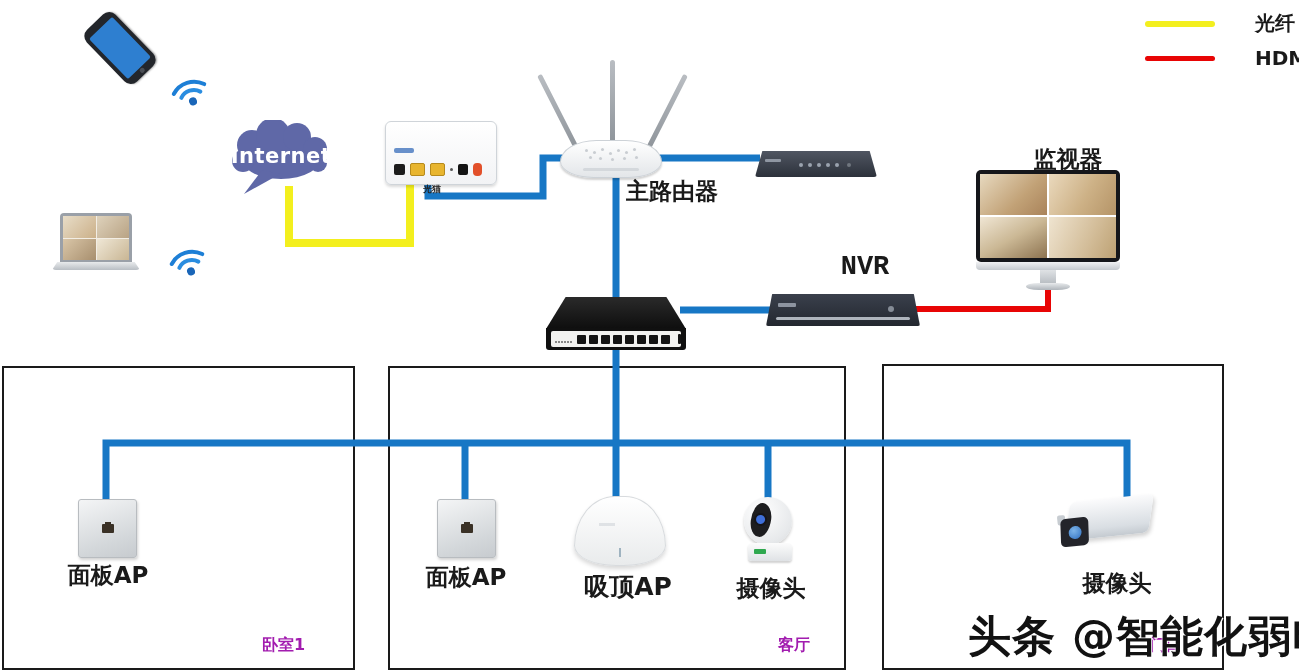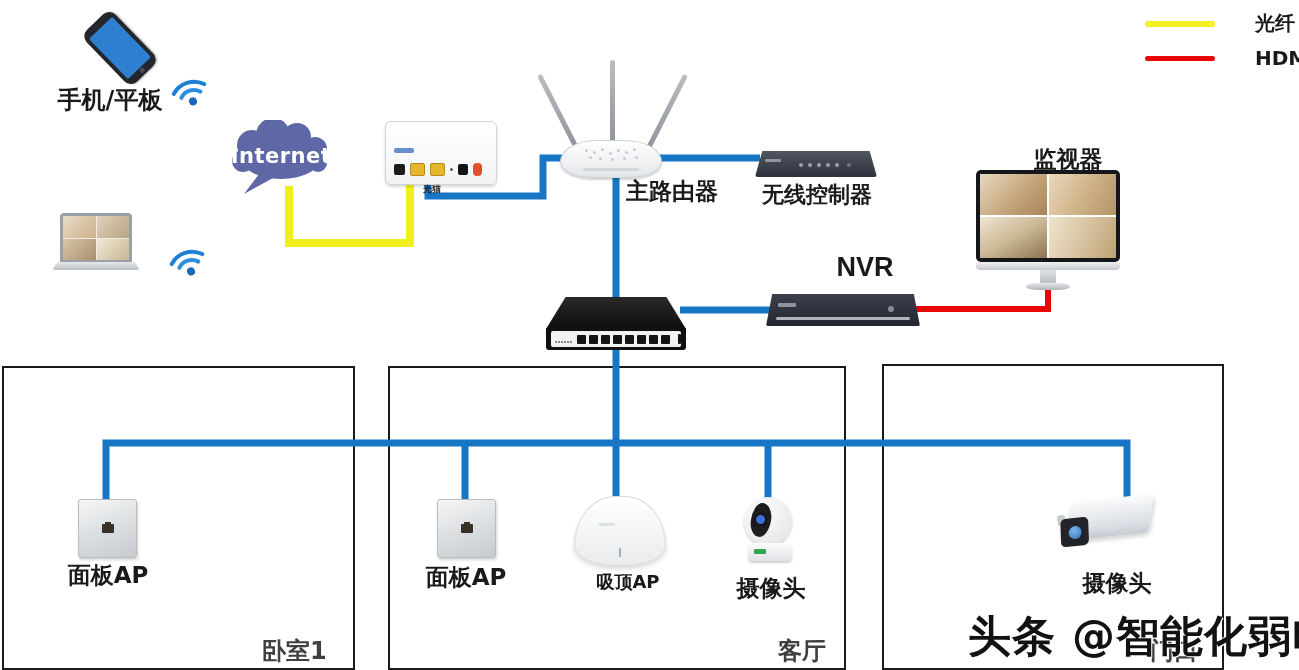--- a/index.html
+++ b/index.html
@@ -1,20 +1,20 @@
 <!DOCTYPE html>
 <html><head>
 <meta charset="utf-8">
 <style>
   html,body{margin:0;padding:0;}
   body{font-family:"DejaVu Sans","Liberation Sans",sans-serif;background:#fff;}
   #canvas{position:relative;width:1299px;height:670px;background:#fff;overflow:hidden;}
   
   .dev-label{position:absolute;color:#1a1a1a;font-weight:600;text-align:center;white-space:nowrap;}
-  .room-label{position:absolute;color:#404040;font-weight:600;font-size:24px;white-space:nowrap;}
+  .room-label{position:absolute;color:#a21caf;font-weight:600;font-size:16px;white-space:nowrap;}
   
   .legend-row{position:absolute;left:0;display:flex;align-items:center;}
   .legend-line{width:70px;height:6px;border-radius:3px;}
   .legend-text{margin-left:40px;font-size:20px;color:#1a1a1a;font-weight:600;}
   
   .room{position:absolute;border:2px solid #1a1a1a;background:transparent;}
   
   #cables{position:absolute;left:0;top:0;z-index:1;}
   .node{position:absolute;z-index:2;}
   
@@ -136,21 +136,20 @@
     <div class="phone-body" style="left:18px;top:4px;">
       <div class="phone-screen"></div>
       <div class="phone-home"></div>
     </div>
   </div>
   <svg class="node wifi" style="left:168px;top:70px;" width="42" height="38" viewBox="0 0 42 38">
     <path d="M5 19 a23 23 0 0 1 32 0" fill="none" stroke="#1d7fd6" stroke-width="4" stroke-linecap="round"></path>
     <path d="M11 25 a14 14 0 0 1 20 0" fill="none" stroke="#2a8de0" stroke-width="4" stroke-linecap="round"></path>
     <circle cx="21" cy="32" r="4" fill="#1a66b8"></circle>
   </svg>
-  <div class="dev-label" style="left:40px;top:84px;width:140px;font-size:24px;">手机/平板</div>
 
   <div class="node" style="left:385px;top:121px;width:112px;height:78px;">
     <div class="modem-body">
       <div class="modem-logo"></div>
       <div class="modem-ports">
         <span class="p-black"></span>
           <span class="p-yellow"></span>
           <span class="p-yellow"></span>
         <span class="p-dot"></span>
           <span class="p-power"></span>
@@ -186,38 +185,37 @@
     </div>
   </div>
   <div class="dev-label" style="left:620px;top:176px;width:104px;font-size:23px;">主路由器</div>
 
   <div class="node" style="left:755px;top:151px;width:124px;height:28px;">
     <div class="wc-body">
       <div class="wc-logo"></div>
       <div class="wc-leds"></div>
     </div>
   </div>
-  <div class="dev-label" style="left:757px;top:180px;width:120px;font-size:22px;">无线控制器</div>
 
   <div class="dev-label" style="left:1026px;top:144px;width:84px;font-size:23px;">监视器</div>
   <div class="node" style="left:976px;top:170px;width:144px;height:122px;">
     <div class="mon-frame">
       <div class="mon-grid">
           <div></div>
           <div></div>
           <div></div>
           <div></div>
         </div>
     </div>
     <div class="mon-chin"></div>
     <div class="mon-neck"></div>
     <div class="mon-base"></div>
   </div>
 
-  <div class="dev-label" style="left:836px;top:252px;width:58px;font-size:27px;font-family:Liberation Sans, sans-serif;font-weight:600;">NVR</div>
+  <div class="dev-label" style="left:836px;top:252px;width:58px;font-size:27px;font-family:Liberation Mono, monospace;font-weight:600;">NVR</div>
   <div class="node" style="left:766px;top:294px;width:154px;height:34px;">
     <div class="nvr-body">
       <div class="nvr-logo"></div>
       <div class="nvr-strip"></div>
       <div class="nvr-btn"></div>
     </div>
   </div>
 
   <div class="node" style="left:546px;top:297px;width:140px;height:54px;">
     <div class="sw-top"></div>
@@ -269,21 +267,21 @@
       </div>
   </div>
   <div class="dev-label" style="left:420px;top:562px;width:92px;font-size:23px;">面板AP</div>
 
   <div class="node" style="left:574px;top:496px;width:92px;height:72px;">
     <div class="cap">
       <div class="cap-logo"></div>
       <div class="cap-tick"></div>
     </div>
   </div>
-  <div class="dev-label" style="left:582px;top:570px;width:92px;font-size:18px;">吸顶AP</div>
+  <div class="dev-label" style="left:582px;top:570px;width:92px;font-size:25px;">吸顶AP</div>
 
   <div class="node" style="left:740px;top:497px;width:60px;height:70px;">
     <div class="ptz-head">
       <div class="ptz-lens">
           <div class="ptz-eye"></div>
         </div>
     </div>
     <div class="ptz-base">
         <div class="ptz-logo"></div>
       </div>

